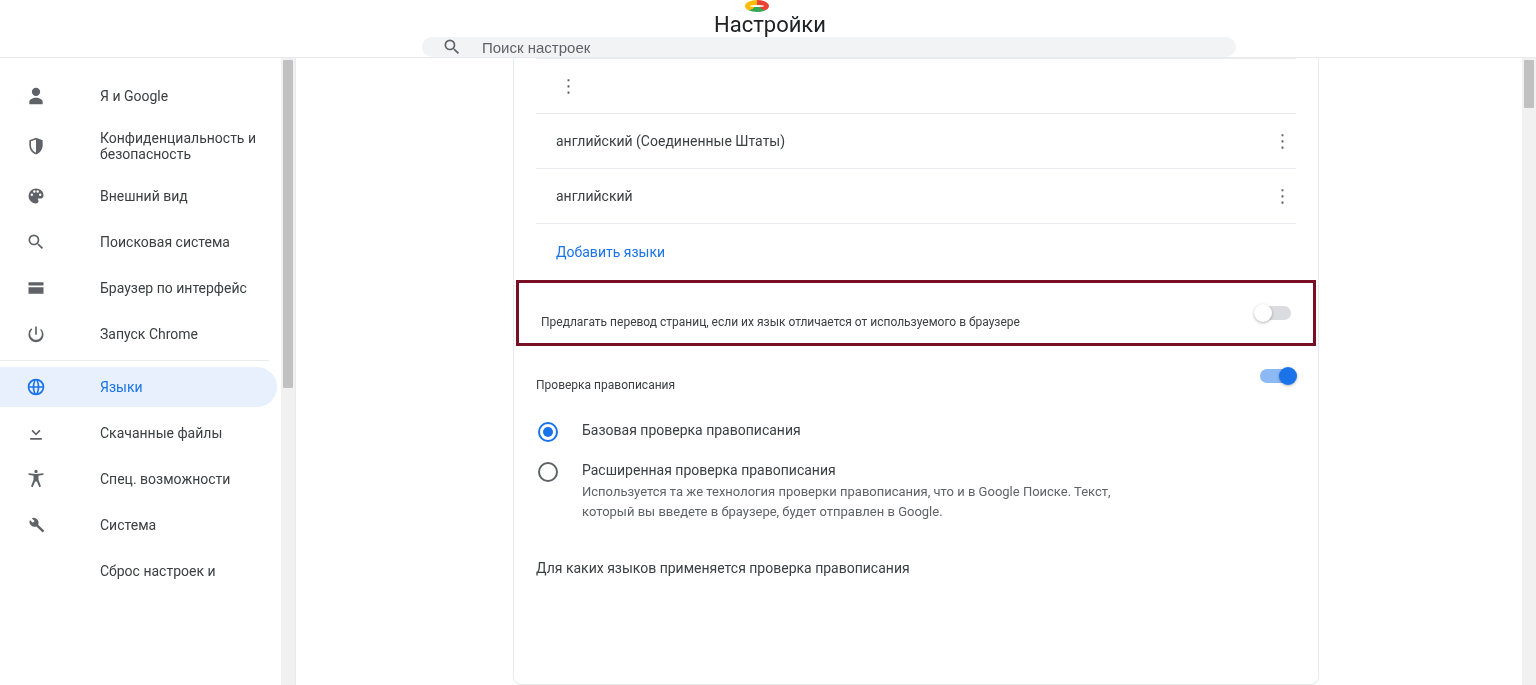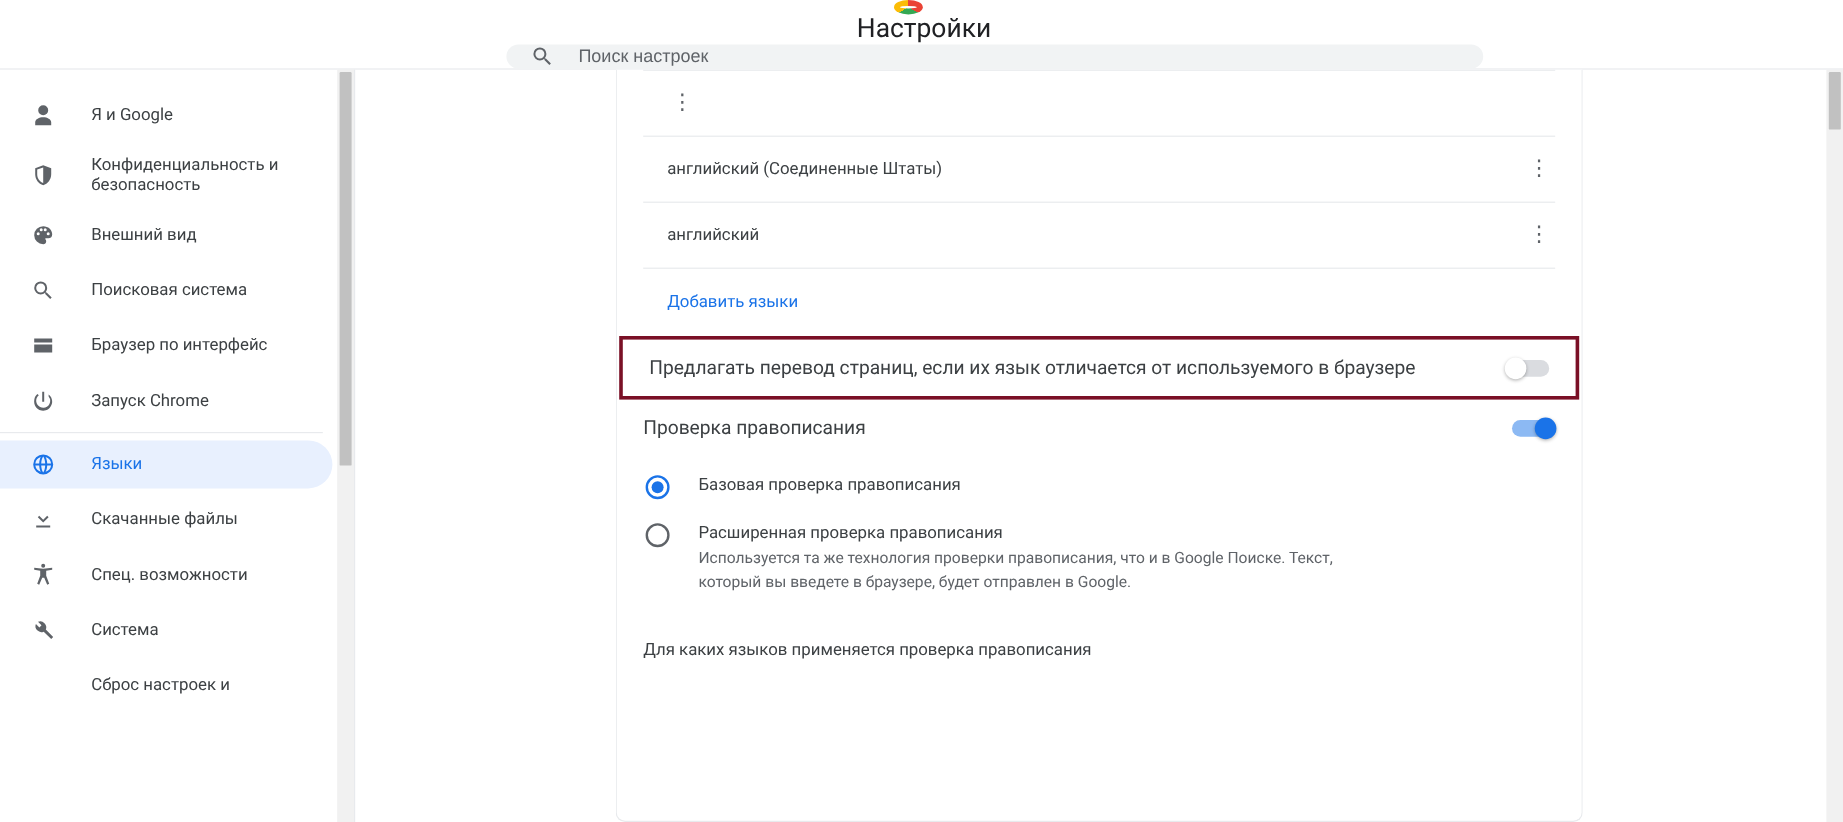--- a/index.html
+++ b/index.html
@@ -39,21 +39,21 @@
   .body { display:flex; height:calc(685px - 58px); }
   .sidebar-wrap { width:296px; position:relative; border-right:1px solid var(--hairline);
                   padding-top:12px; padding-right:10px; }
   .sidebar-scroll { position:absolute; top:0; right:0; width:14px; height:100%;
                     background:#f1f1f1; }
   .sidebar-thumb { position:absolute; left:2px; top:2px; width:10px; height:328px;
                    background:#c1c1c1; border-radius:1px; }
 
   .navitem { height:40px; display:flex; align-items:center; padding-left:26px;
              border-radius:0 20px 20px 0; margin:6px 8px 6px 0; cursor:pointer;
-             color:var(--gray-60); font-size:14px; }
+             color:var(--gray-60); font-size:14px;gap:24px; }
   .navitem .nicon { width:20px; height:20px; margin-right:30px; fill:var(--gray-50);
                     display:flex; align-items:center; justify-content:center; }
   .navitem.tall { height:48px; margin-bottom:2px; }
   .sidebar-hr { height:1px; background:var(--hairline); margin:6px 16px 6px 0; }
   .navitem.selected { background:var(--selected-bg); color:var(--blue); }
   .navitem.selected .nicon { fill:var(--blue); }
 
   
   .main-wrap { flex:1; position:relative; display:flex; justify-content:center;
                overflow:hidden; }
@@ -71,21 +71,21 @@
   .lang-text { flex:1; }
   .lang-title { font-size:14px; color:var(--gray-60); }
   .lang-sub { font-size:13px; color:var(--gray-50); margin-top:4px; line-height:1.4; }
   .lang-ui { font-size:13px; color:var(--green); margin-top:4px; }
   .dots { width:24px; text-align:center; color:var(--gray-50); font-size:18px;
           cursor:pointer; user-select:none; line-height:1; letter-spacing:-1px; }
   .add-lang { padding:20px 0 20px 20px; }
   .add-lang span { color:var(--blue); font-size:14px; cursor:pointer; }
 
   .setting-row { display:flex; align-items:center; padding:14px 22px 14px 22px; }
-  .setting-row .label { flex:1; font-size:16px; color:var(--gray-60); }
+  .setting-row .label { flex:1; font-size:12px; color:var(--gray-60);margin-top:18px; }
   .highlight { border:3px solid #7a1026; margin:0 2px; }
 
   
   .toggle { width:36px; height:14px; border-radius:7px; position:relative; cursor:pointer; }
   .toggle .knob { position:absolute; width:18px; height:18px; border-radius:50%; top:-2px;
                   box-shadow:0 1px 3px rgba(0,0,0,.3); }
   .toggle.off { background:var(--track); }
   .toggle.off .knob { left:-1px; background:#fff; }
   .toggle.on { background:rgba(26,115,232,.5); }
   .toggle.on .knob { right:-1px; background:var(--blue); }

